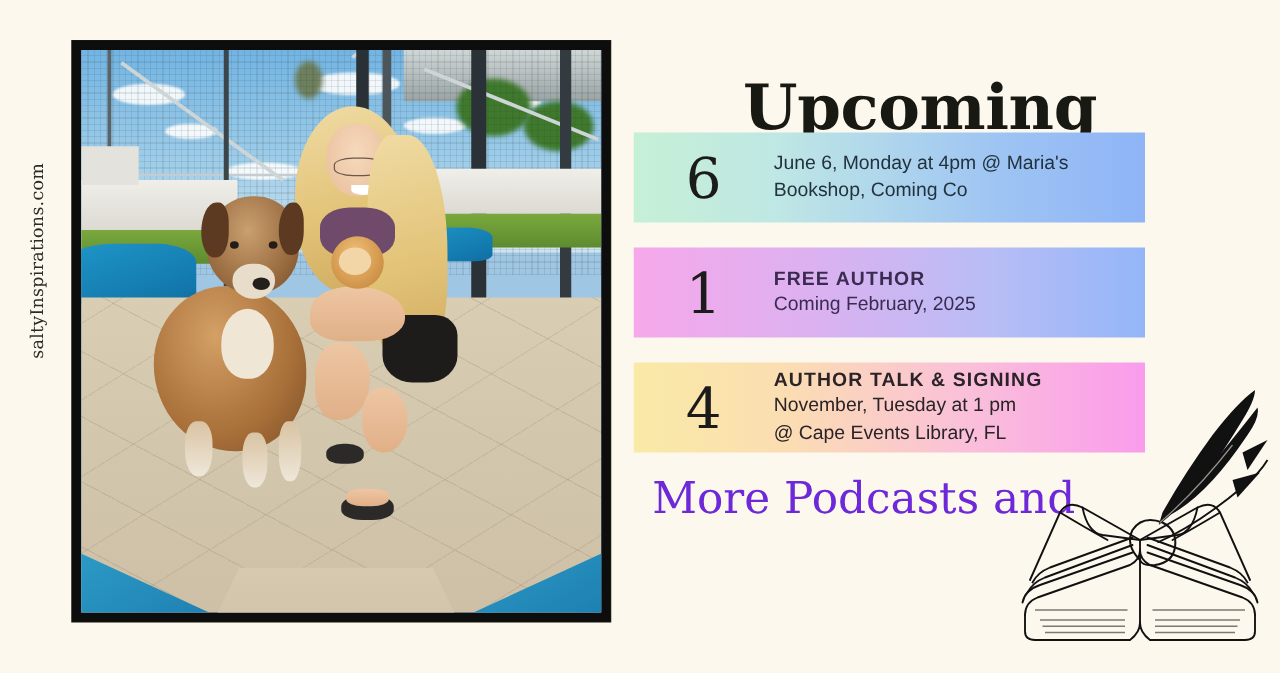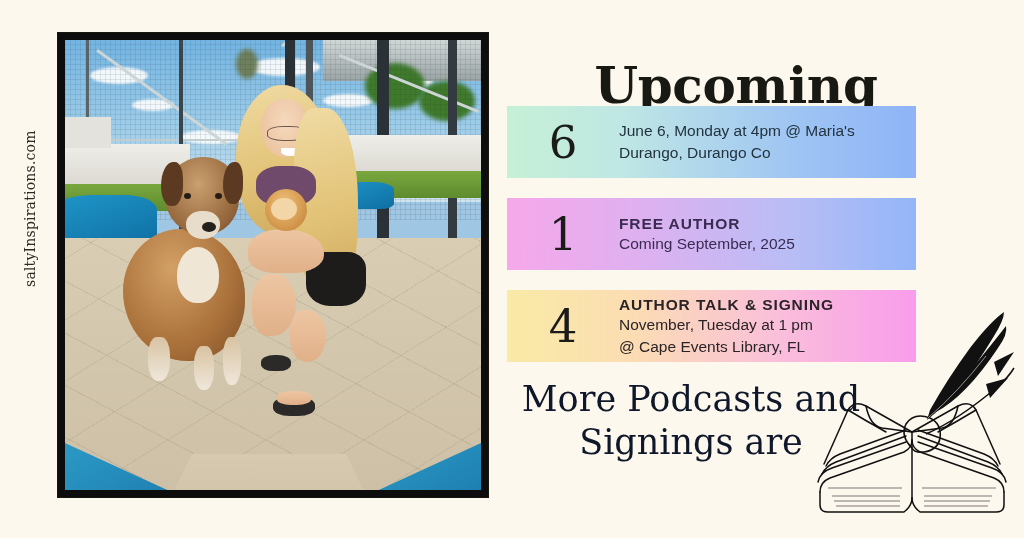--- a/index.html
+++ b/index.html
@@ -109,21 +109,21 @@
   .card-3 .card-head{color:#2a2327;}
   .card-body{
     font-size:15.5px;color:#22333f;line-height:1.33;margin-top:1px;
   }
   .card-2 .card-body{color:#3a2b52;}
   .card-3 .card-body{color:#2a2327;}
 
   .footer{
     position:absolute;left:505px;top:378px;width:372px;
     font-family:"DejaVu Serif", serif;
-    font-size:35px;line-height:1.24;color:#0f172a;
+    font-size:35px;line-height:1.24;color:#6d28d9;
     text-align:center;
   }
 
   .quill-wrap{position:absolute;left:808px;top:300px;width:216px;height:238px;}
   .quill-wrap svg{display:block;width:100%;height:100%;}
 </style>
 </head>
 <body>
 
 <div class="canvas">
@@ -210,45 +210,44 @@
   </div>
 
   <h1 class="title">Upcoming Events</h1>
 
   <div class="cards">
 
     <div class="card card-1">
       <div class="card-num">6</div>
       <div class="card-text">
         <div class="card-body">June 6, Monday at 4pm @ Maria's</div>
-        <div class="card-body">Durango, Durango Co</div>
+        <div class="card-body">Bookshop, Coming Co</div>
       </div>
     </div>
 
     <div class="card card-2">
       <div class="card-num">1</div>
       <div class="card-text">
         <div class="card-head">FREE AUTHOR</div>
-        <div class="card-body">Coming September, 2025</div>
+        <div class="card-body">Coming February, 2025</div>
       </div>
     </div>
 
     <div class="card card-3">
       <div class="card-num">4</div>
       <div class="card-text">
         <div class="card-head">AUTHOR TALK &amp; SIGNING</div>
         <div class="card-body">November, Tuesday at 1 pm</div>
         <div class="card-body">@ Cape Events Library, FL</div>
       </div>
     </div>
   </div>
 
   <div class="footer">
     <div>More Podcasts and</div>
-    <div>Signings are</div>
   </div>
 
   <div class="quill-wrap">
     <svg viewBox="0 0 216 238" xmlns="http://www.w3.org/2000/svg">
       <g fill="none" stroke="#111111" stroke-width="1.5" stroke-linecap="round" stroke-linejoin="round">
         <path d="M12 192 L12 205 Q12 212 20 212 L96 212 Q104 206 104 198"></path>
         <path d="M104 198 Q104 206 112 212 L188 212 Q196 212 196 205 L196 192"></path>
         <path d="M104 198 L104 132"></path>
         <path d="M12 192 Q12 182 22 178 L96 152 Q104 148 104 140"></path>
         <path d="M196 192 Q196 182 186 178 L112 152 Q104 148 104 140"></path>

